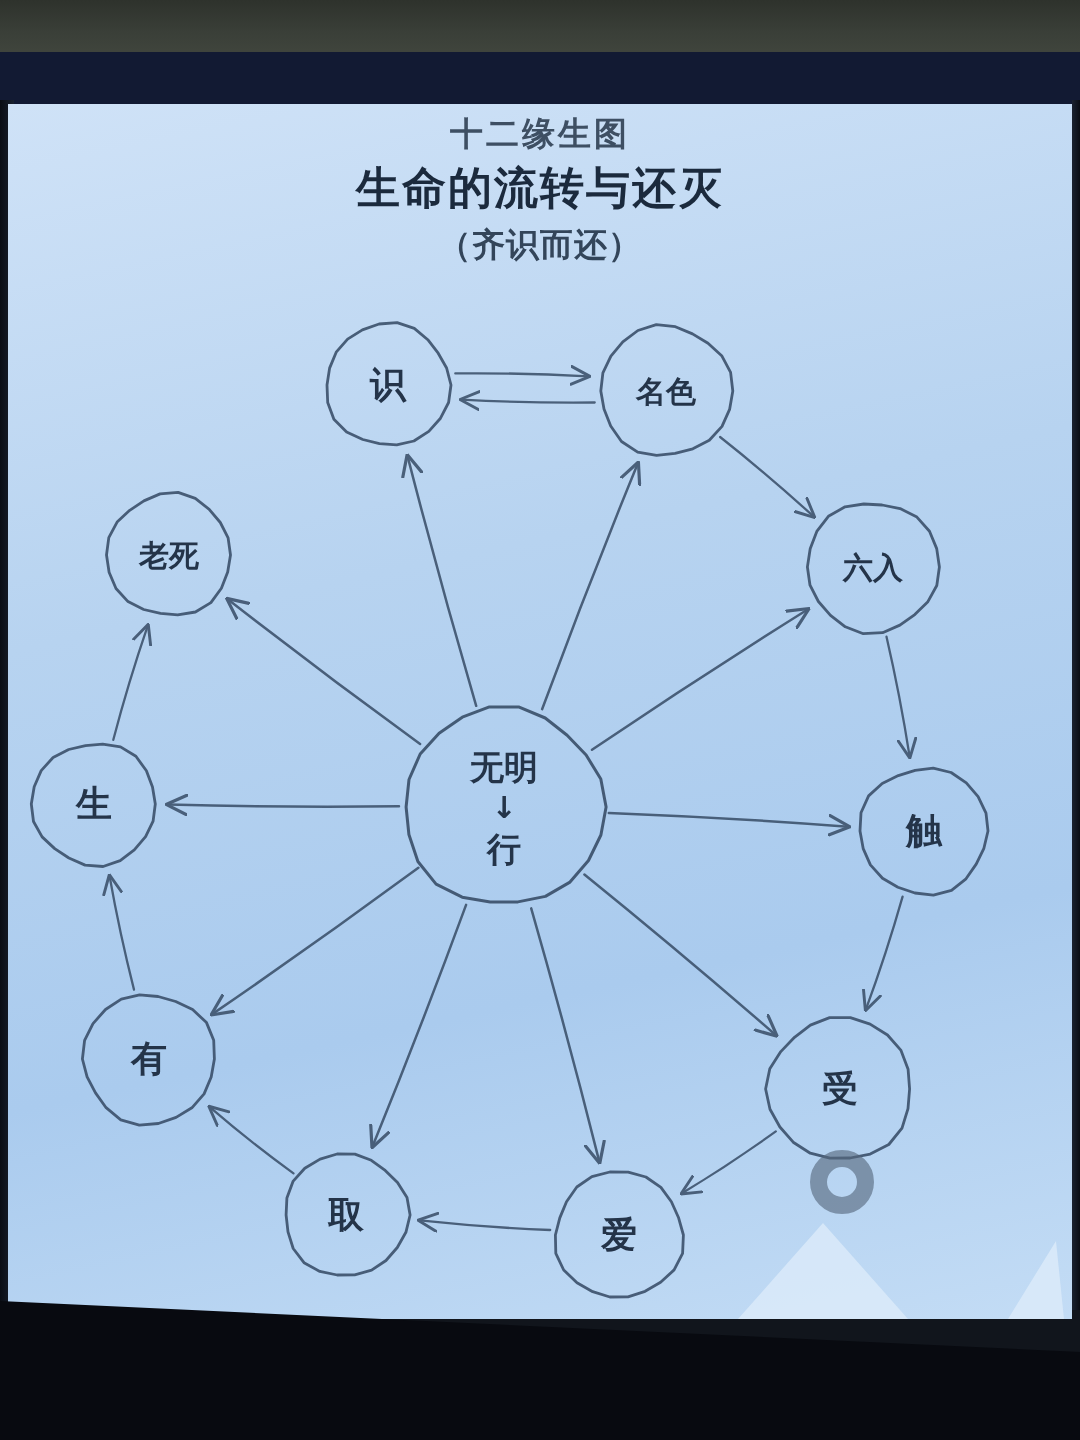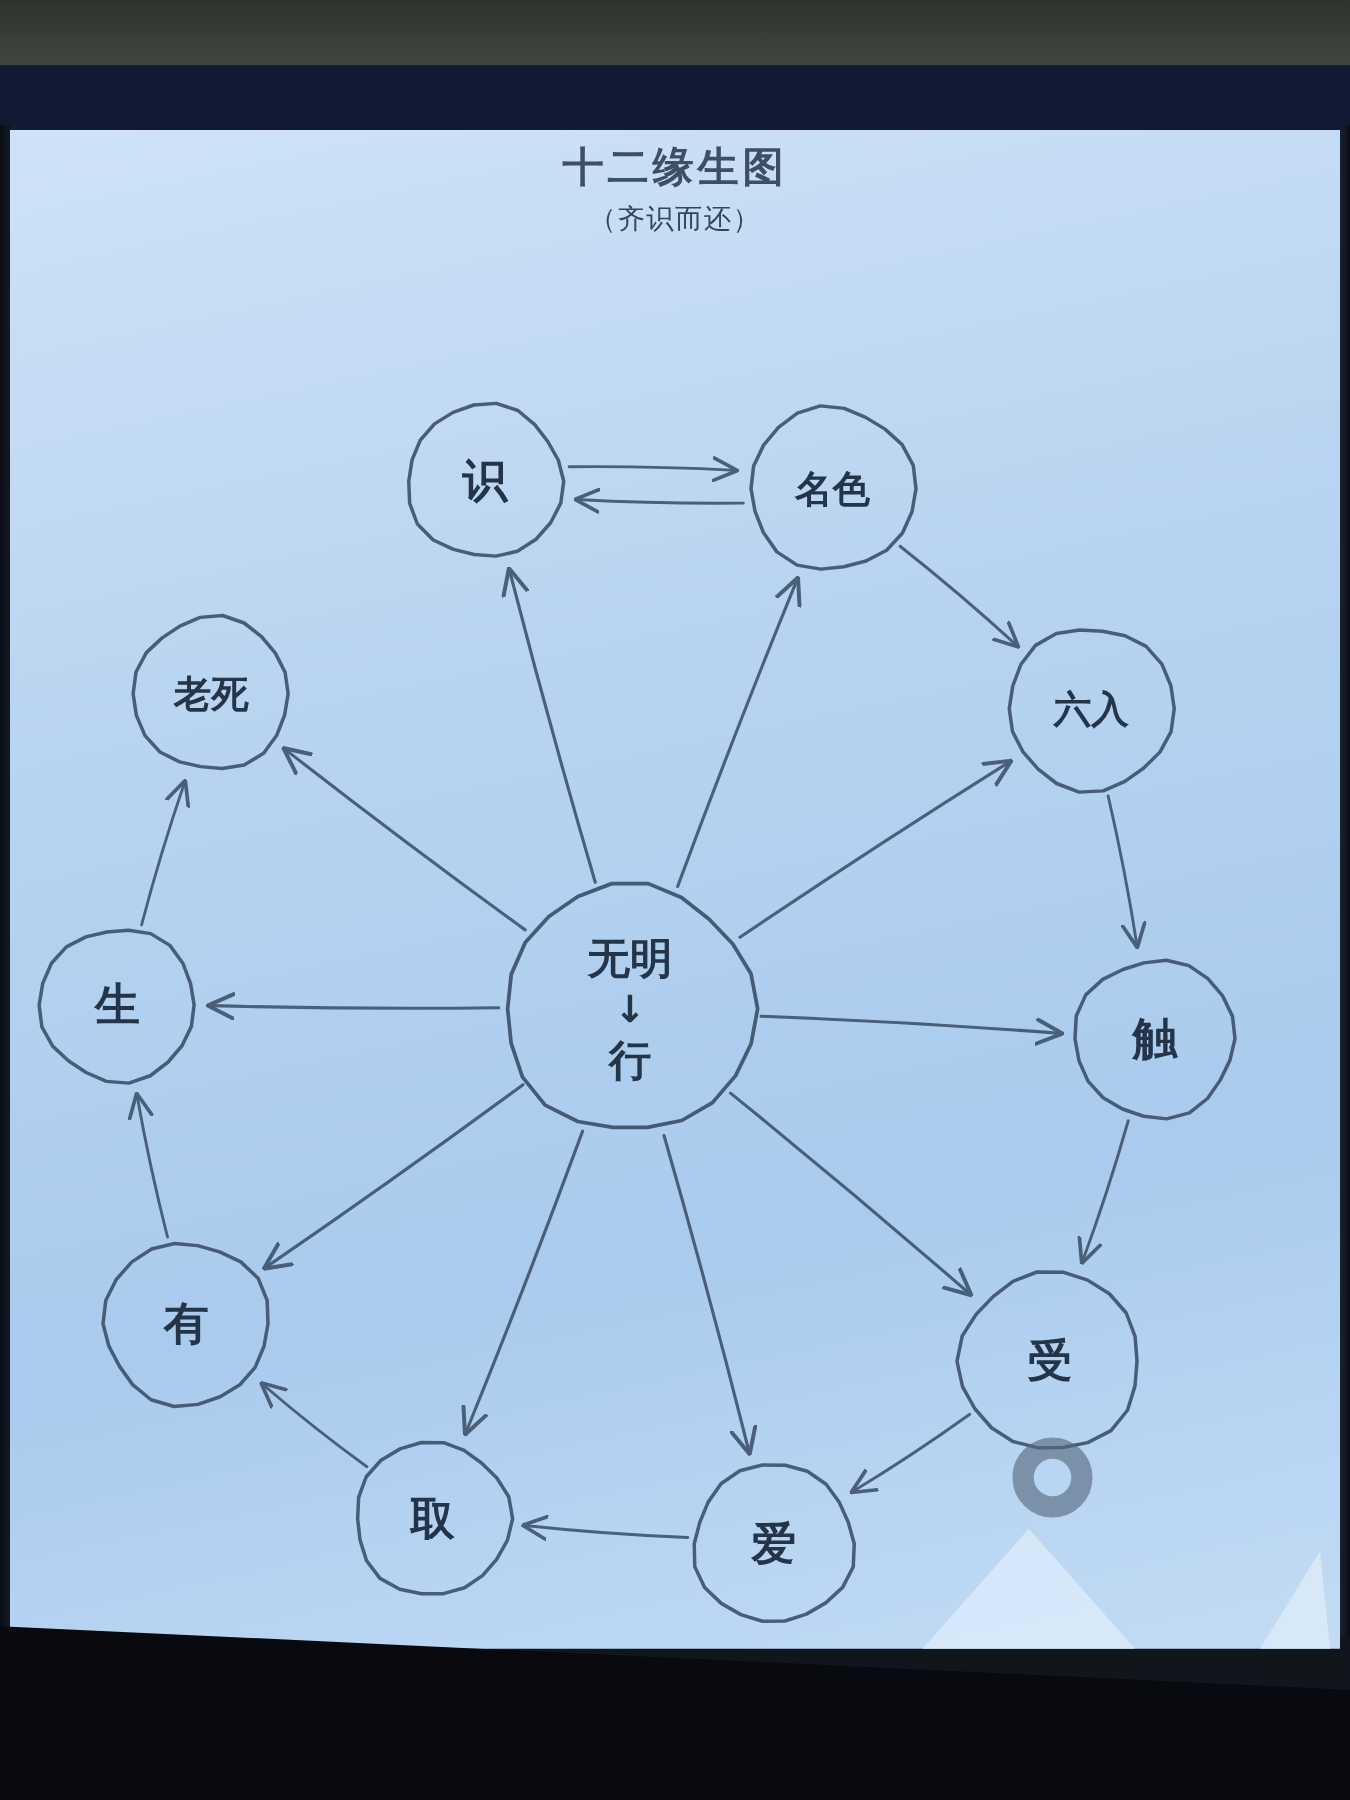--- a/index.html
+++ b/index.html
@@ -52,22 +52,22 @@
   .titles{position:absolute;left:0;top:10px;width:1064px;text-align:center;}
   .t-small{
     font-size:33px;letter-spacing:3px;color:#3e4f63;
     font-weight:700;line-height:1.2;
   }
   .t-big{
     font-size:44px;letter-spacing:2px;color:#1b2a3d;
     font-weight:bold;line-height:1.35;margin-top:4px;
   }
   .t-paren{
-    font-size:22px;letter-spacing:1px;color:#33455a;
-    font-weight:normal;margin-top:6px;text-align:center;
+    font-size:33px;letter-spacing:1px;color:#33455a;
+    font-weight:bold;margin-top:6px;text-align:center;
   }
 
   
   #diagram{position:absolute;left:0;top:0;width:1064px;height:1215px;}
 
   .node-label{
     font-family:"DejaVu Sans","Liberation Sans",sans-serif;
     font-weight:bold;
     fill:#243449;
     text-anchor:middle;
@@ -90,20 +90,21 @@
   <div class="edge-left"></div>
   <div class="edge-right"></div>
 
   <div id="slide">
 
     <div class="slide-tri tri-a"></div>
     <div class="slide-tri tri-b"></div>
 
     <div class="titles">
       <div class="t-small">十二缘生图</div>
+      <div class="t-big">生命的流转与还灭</div>
       <div class="t-paren">（齐识而还）</div>
     </div>
 
     <svg id="diagram" viewBox="0 0 1064 1215">
       <defs>
         <marker id="ah" viewBox="0 0 12 12" refX="10.5" refY="6" markerWidth="9" markerHeight="9" orient="auto-start-reverse">
           <path d="M0.5,0.8 L11.5,6 L0.5,11.2" fill="none" stroke="#3b506a" stroke-width="1.7" stroke-linecap="round" stroke-linejoin="round"></path>
         </marker>
       </defs>
       <g id="edge-layer">

